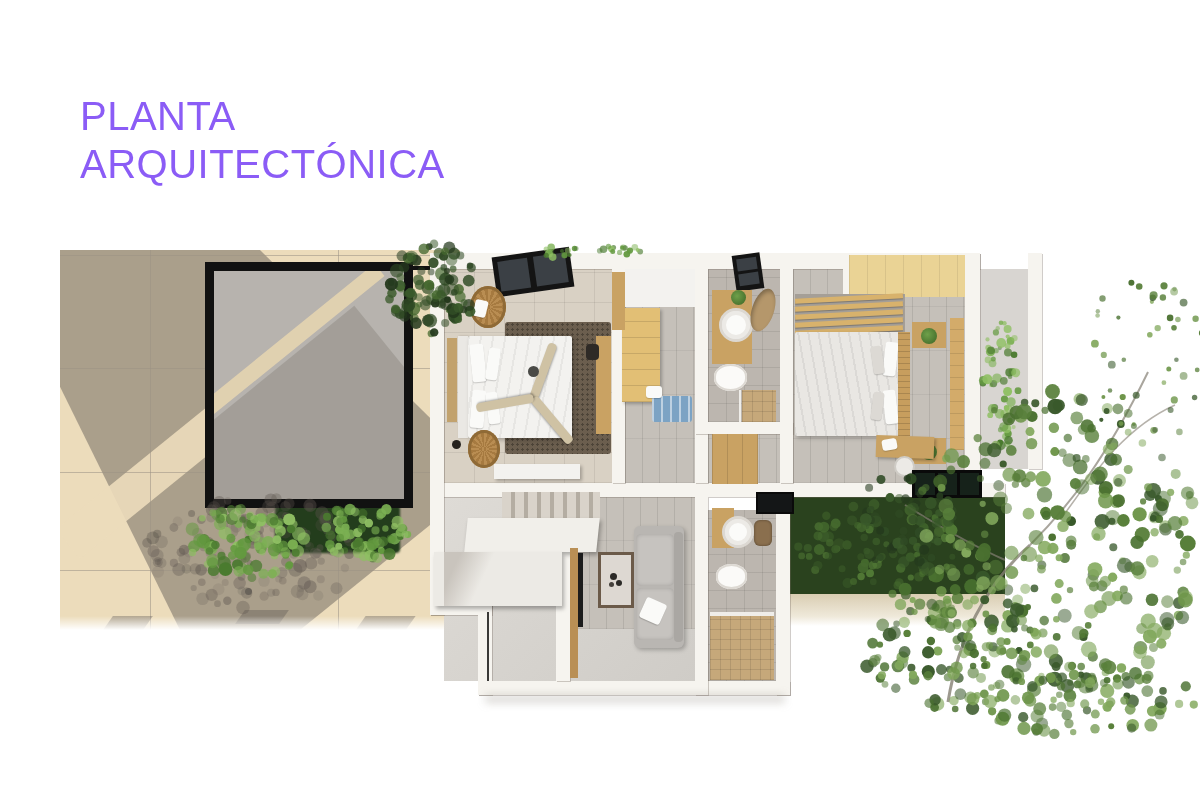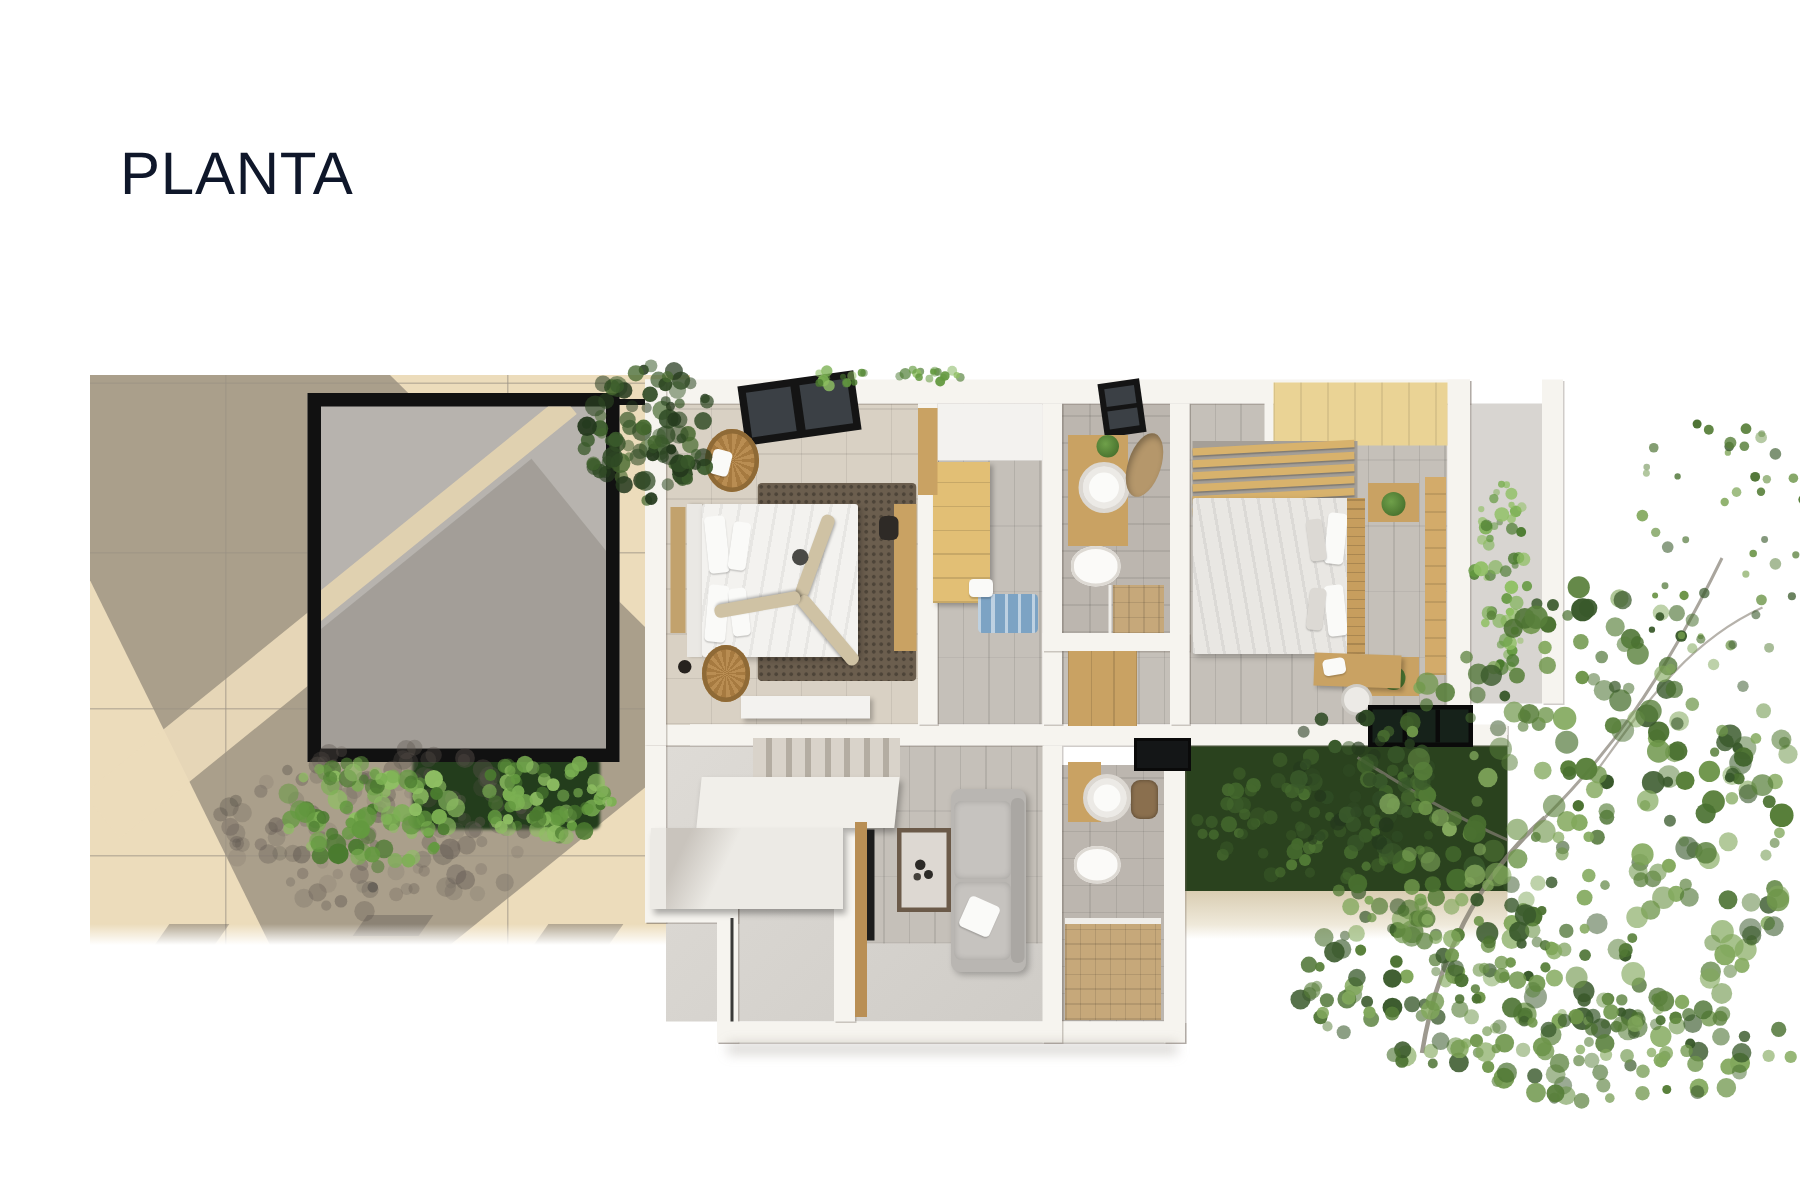--- a/index.html
+++ b/index.html
@@ -1,20 +1,20 @@
 <!DOCTYPE html>
 <html><head>
 <meta charset="utf-8">
 <style>
   html,body{margin:0;padding:0;background:#fff;}
   .canvas{position:relative;width:1200px;height:795px;background:#ffffff;overflow:hidden;
           font-family:"Liberation Sans",sans-serif;}
   .abs{position:absolute;}
   
-  .title{position:absolute;left:80px;top:92px;color:#0f172a;font-size:40px;line-height:48px;
+  .title{position:absolute;left:80px;top:92px;color:#8b5cf6;font-size:40px;line-height:48px;
          font-weight:400;letter-spacing:.5px;white-space:nowrap;}
   
   .terrace{left:60px;top:250px;width:400px;height:380px;background:#ecdcbb;overflow:hidden;z-index:1;}
   .tline{position:absolute;background:#9b9285;opacity:.55;}
   .shade1{position:absolute;left:0;top:0;width:100%;height:100%;
           background:rgba(99,93,88,.48);
           clip-path:polygon(0 0,50% 0,100% 52%,100% 66%,60% 100%,30% 100%,0 36%);}
   .sunstreak{position:absolute;left:-30px;top:168px;width:340px;height:38px;background:#ecdcbb;
              transform:rotate(-39deg);opacity:.9;}
   .stepshadow{position:absolute;background:rgba(100,94,88,.42);transform:skewX(-35deg);}
@@ -69,20 +69,21 @@
   .housefade{position:absolute;z-index:5;background:rgba(130,122,112,.28);filter:blur(4px);}
   svg.overlay{position:absolute;left:0;top:0;z-index:9;pointer-events:none;}
 </style>
 </head>
 <body>
 
 <div class="canvas">
 
   <div class="title">
     <div>PLANTA</div>
+    <div>ARQUITECTÓNICA</div>
   </div>
 
   <div class="abs terrace">
     <div class="shade1"></div>
     <div class="sunstreak"></div>
     <div class="tline" style="left:90px;top:0;width:1px;height:100%;"></div>
     <div class="tline" style="left:278px;top:0;width:1px;height:100%;"></div>
     <div class="tline" style="left:0;top:5px;width:100%;height:1px;"></div>
     <div class="tline" style="left:0;top:118px;width:100%;height:1px;"></div>
     <div class="tline" style="left:0;top:222px;width:100%;height:1px;"></div>

